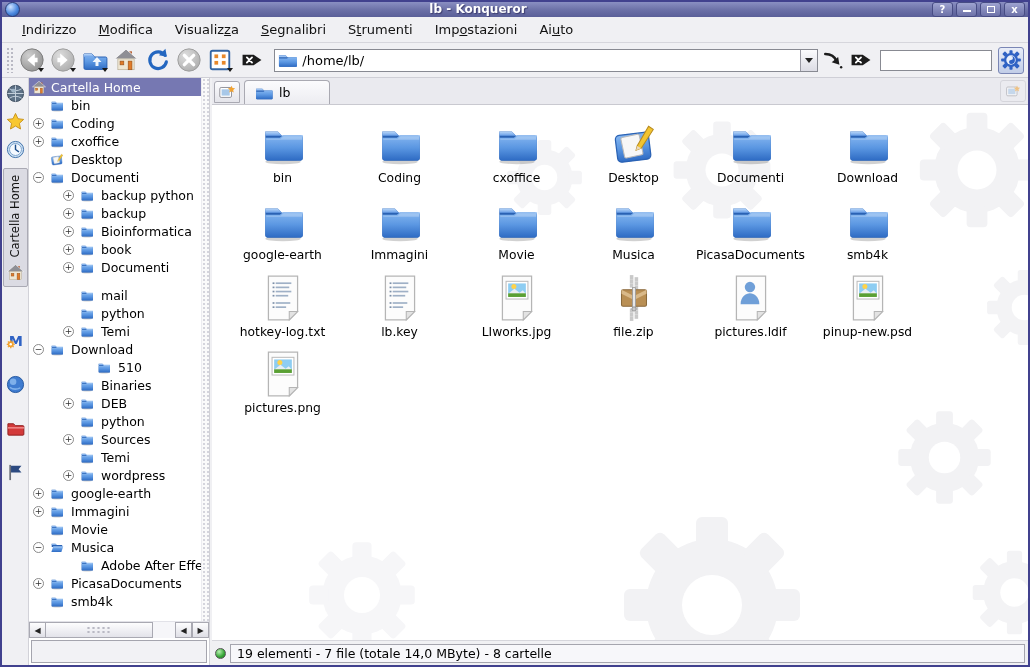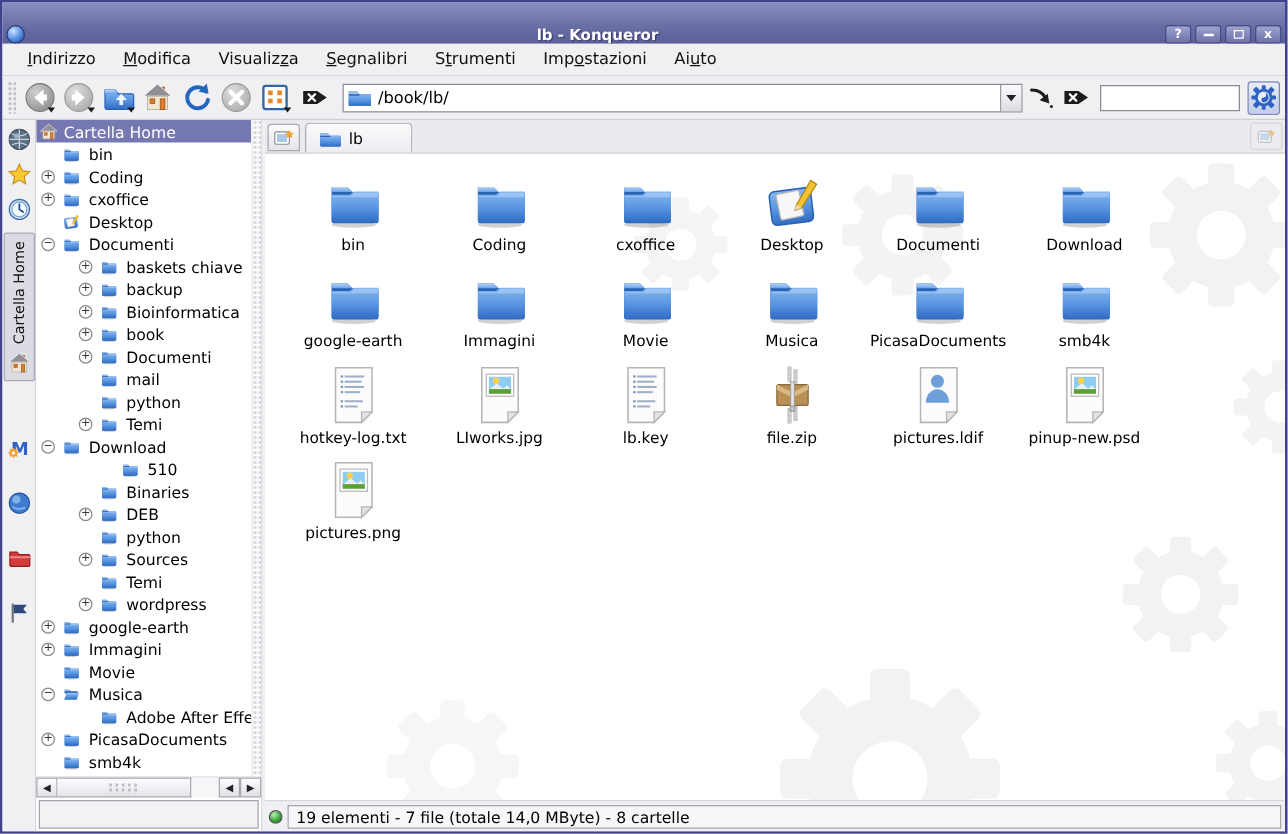--- a/index.html
+++ b/index.html
@@ -1,20 +1,20 @@
 <!DOCTYPE html>
 <html><head>
 <meta charset="utf-8">
 <style>
   * { margin:0; padding:0; box-sizing:border-box; }
   html,body { width:1030px; height:667px; background:#555; font-family:"DejaVu Sans","Liberation Sans",sans-serif; }
   .window { width:1030px; height:667px; border:2px solid #41418e; display:flex; flex-direction:column; background:#f0f0f3; }
 
   
-  .titlebar { height:33px; background:linear-gradient(#8a8fc2,#6a6fa6 55%,#5a5f98); display:flex; align-items:flex-end; padding:0 3px; flex:0 0 auto; }
+  .titlebar { height:15px; background:linear-gradient(#8a8fc2,#6a6fa6 55%,#5a5f98); display:flex; align-items:flex-start; padding:0 3px; flex:0 0 auto; }
   .titlebar .app-icon { width:15px; height:15px; border-radius:50%; background:radial-gradient(circle at 35% 30%,#cfe3ff,#4d8ae0 55%,#1c4f9e); border:1px solid #2b3d77; margin-right:4px; }
   .title-text { flex:1; text-align:center; color:#fff; font-weight:bold; font-size:12px; text-shadow:1px 1px 1px #3c3c6e; }
   .winbtns { display:flex; gap:3px; }
   .winbtn { width:21px; height:15px; border-radius:3px; background:linear-gradient(#9ea3d0,#6d72a8); border:1px solid #474c84; color:#fff; font-size:10px; font-weight:bold; line-height:13px; text-align:center; cursor:default; }
   .winbtn .maxglyph { display:inline-block; width:8px; height:7px; border:1.5px solid #fff; margin-top:3px; }
   .winbtn .minglyph { display:inline-block; width:8px; height:2px; background:#fff; margin-bottom:1px; }
 
   
   .menubar { height:26px; background:#f0f0f3; border-bottom:1px solid #d6d6dc; display:flex; align-items:center; padding-left:10px; gap:2px; flex:0 0 auto; }
   .menu-item { font-size:13px; color:#111; padding:3px 10px; }
@@ -382,21 +382,21 @@
     </div>
     <div class="tb-btn">
       <svg width="24" height="24">
           <use href="#i-erase"></use>
         </svg>
     </div>
     <div class="locationbar">
       <svg width="19" height="16" viewBox="0 0 20 16">
           <use href="#i-mini-folder"></use>
         </svg>
-      <div class="loc-text">/book/lb/</div>
+      <div class="loc-text">/home/lb/</div>
       <div class="loc-drop"></div>
     </div>
     <div class="tb-btn" style="width:26px">
       <svg width="24" height="24">
           <use href="#i-go-arrow"></use>
         </svg>
     </div>
     <div class="tb-btn" style="width:26px">
       <svg width="24" height="24">
           <use href="#i-erase"></use>
@@ -509,21 +509,21 @@
               </span>
               <span>Documenti</span>
             </div>
             <div class="tree-row" style="padding-left: 34px;">
               <span class="expander">+</span>
               <span class="t-icon">
                 <svg width="18" height="15">
                   <use href="#i-folder"></use>
                 </svg>
               </span>
-              <span>baskets chiave</span>
+              <span>backup python</span>
             </div>
             <div class="tree-row" style="padding-left: 34px;">
               <span class="expander">+</span>
               <span class="t-icon">
                 <svg width="18" height="15">
                   <use href="#i-folder"></use>
                 </svg>
               </span>
               <span>backup</span>
             </div>
@@ -547,21 +547,21 @@
             </div>
             <div class="tree-row" style="padding-left: 34px;">
               <span class="expander">+</span>
               <span class="t-icon">
                 <svg width="18" height="15">
                   <use href="#i-folder"></use>
                 </svg>
               </span>
               <span>Documenti</span>
             </div>
-            <div class="tree-row" style="padding-left: 34px;">
+            <div class="tree-row" style="padding-left: 34px; margin-top: 10px;">
               <span class="exp-spacer"></span>
               <span class="t-icon">
                 <svg width="18" height="15">
                   <use href="#i-folder"></use>
                 </svg>
               </span>
               <span>mail</span>
             </div>
             <div class="tree-row" style="padding-left: 34px;">
               <span class="exp-spacer"></span>
@@ -853,29 +853,29 @@
               <div class="gi-label">smb4k</div>
             </div>
             <div class="grid-item">
               <div class="gi-icon"><svg width="50" height="50">
                   <use href="#i-doc-text"></use>
                 </svg></div>
               <div class="gi-label">hotkey-log.txt</div>
             </div>
             <div class="grid-item">
               <div class="gi-icon"><svg width="50" height="50">
+                  <use href="#i-doc-text"></use>
+                </svg></div>
+              <div class="gi-label">lb.key</div>
+            </div>
+            <div class="grid-item">
+              <div class="gi-icon"><svg width="50" height="50">
                   <use href="#i-doc-image"></use>
                 </svg></div>
               <div class="gi-label">LIworks.jpg</div>
-            </div>
-            <div class="grid-item">
-              <div class="gi-icon"><svg width="50" height="50">
-                  <use href="#i-doc-text"></use>
-                </svg></div>
-              <div class="gi-label">lb.key</div>
             </div>
             <div class="grid-item">
               <div class="gi-icon"><svg width="50" height="50">
                   <use href="#i-doc-zip"></use>
                 </svg></div>
               <div class="gi-label">file.zip</div>
             </div>
             <div class="grid-item">
               <div class="gi-icon"><svg width="50" height="50">
                   <use href="#i-doc-vcard"></use>

